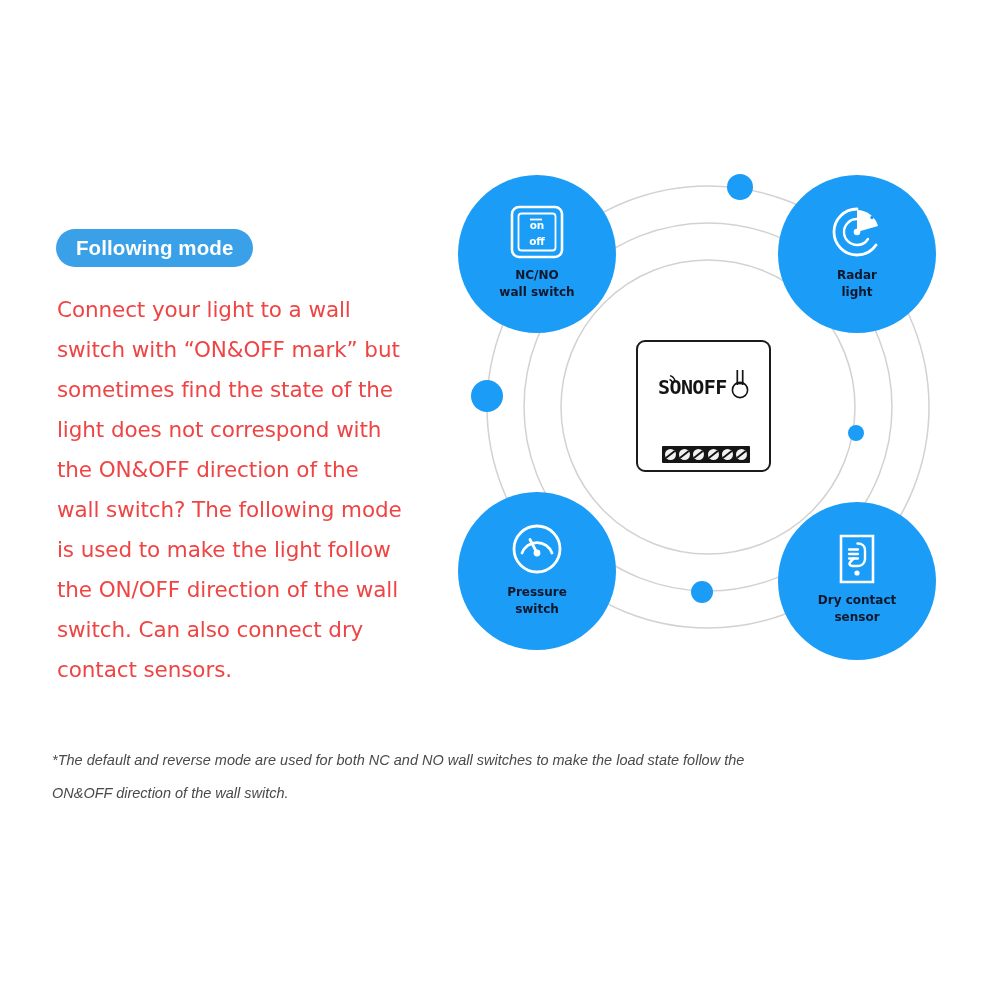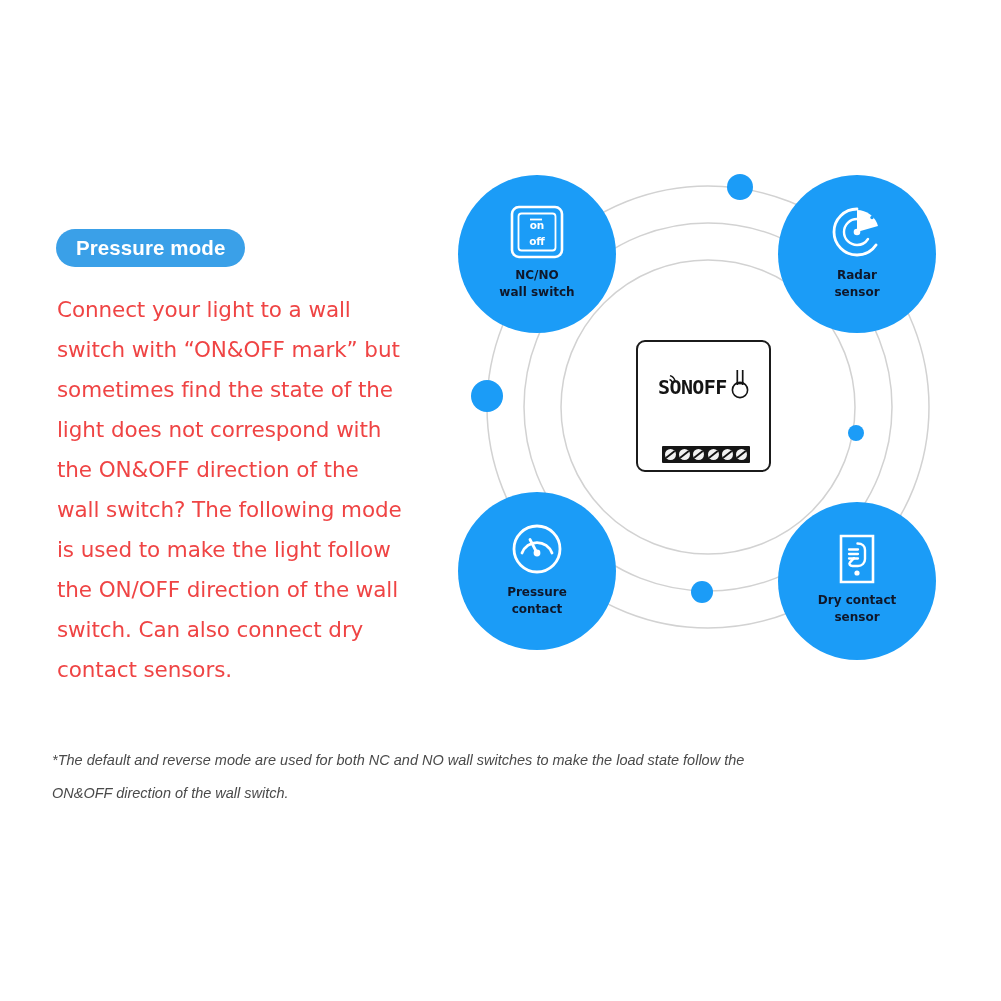--- a/index.html
+++ b/index.html
@@ -105,21 +105,21 @@
     content:"";position:absolute;left:-1px;top:4.3px;
     width:14px;height:2.1px;background:#141414;
     transform:rotate(-38deg);transform-origin:center;
   }
 </style>
 </head>
 <body>
 
 <div id="stage">
 
-  <div class="badge">Pressure mode</div>
+  <div class="badge">Following mode</div>
 
   <div class="body-copy">Connect your light to a wall switch with “ON&amp;OFF mark” but sometimes find the state of the light does not correspond with the ON&amp;OFF direction of the wall switch? The following mode is used to make the light follow the ON/OFF direction of the wall switch. Can also connect dry contact sensors.</div>
 
   <div class="footnote">*The default and reverse mode are used for both NC and NO wall switches to make the load state follow the ON&amp;OFF direction of the wall switch.</div>
 
   <div id="diagram">
 
     <svg id="rings" viewBox="0 0 520 520">
       <g fill="none" stroke="#d2d2d2" stroke-width="1.5">
         <circle cx="268" cy="257" r="221"></circle>
@@ -152,34 +152,34 @@
       <span class="node-icon">
         <svg width="58" height="58" viewBox="0 0 58 58">
           <path d="M29 6 A23 23 0 1 0 29 52 A23 23 0 0 0 48 42" fill="none" stroke="#ffffff" stroke-width="2.8" stroke-linecap="round"></path>
           <path d="M29 16 A13 13 0 1 0 29 42 A13 13 0 0 0 40 36" fill="none" stroke="#ffffff" stroke-width="2.4" stroke-linecap="round"></path>
           <path d="M29 29 L29 7 A22 22 0 0 1 50 23 Z" fill="#ffffff"></path>
           <circle cx="29" cy="29" r="3.3" fill="#ffffff"></circle>
           <circle cx="44" cy="14.5" r="1.7" fill="#1b9cf7"></circle>
         </svg>
       </span>
       <span class="node-label">Radar
-sensor</span>
+light</span>
     </div>
 
     <div class="node" id="node-pressure">
       <span class="node-icon">
         <svg width="58" height="58" viewBox="0 0 58 58">
           <circle cx="29" cy="29" r="23" fill="none" stroke="#ffffff" stroke-width="2.8"></circle>
           <path d="M14 33 A16 16 0 0 1 44 33" fill="none" stroke="#ffffff" stroke-width="2.8" stroke-linecap="round"></path>
           <line x1="29" y1="33" x2="22" y2="19.5" stroke="#ffffff" stroke-width="2.8" stroke-linecap="round"></line>
           <circle cx="29" cy="33" r="3.4" fill="#ffffff"></circle>
         </svg>
       </span>
       <span class="node-label">Pressure
-contact</span>
+switch</span>
     </div>
 
     <div class="node" id="node-dry-contact">
       <span class="node-icon">
         <svg width="58" height="58" viewBox="0 0 58 58">
           <path d="M13 6 H45 V52 H13 Z" fill="none" stroke="#ffffff" stroke-width="2.6"></path>
           <path d="M21 19.5 h9 M21 24 h9 M21 28.5 h9" stroke="#ffffff" stroke-width="2.3" stroke-linecap="round"></path>
           <path d="M29.5 13.5 c5 0 7.5 3 7.5 6.5 v9 c0 4 -3 7 -7 7 h-5.5
                    c-2.5 0 -4 -2 -2.5 -3.6 l4 -4.2" fill="none" stroke="#ffffff" stroke-width="2.4" stroke-linejoin="round" stroke-linecap="round"></path>
           <circle cx="29" cy="43" r="2.6" fill="#ffffff"></circle>

